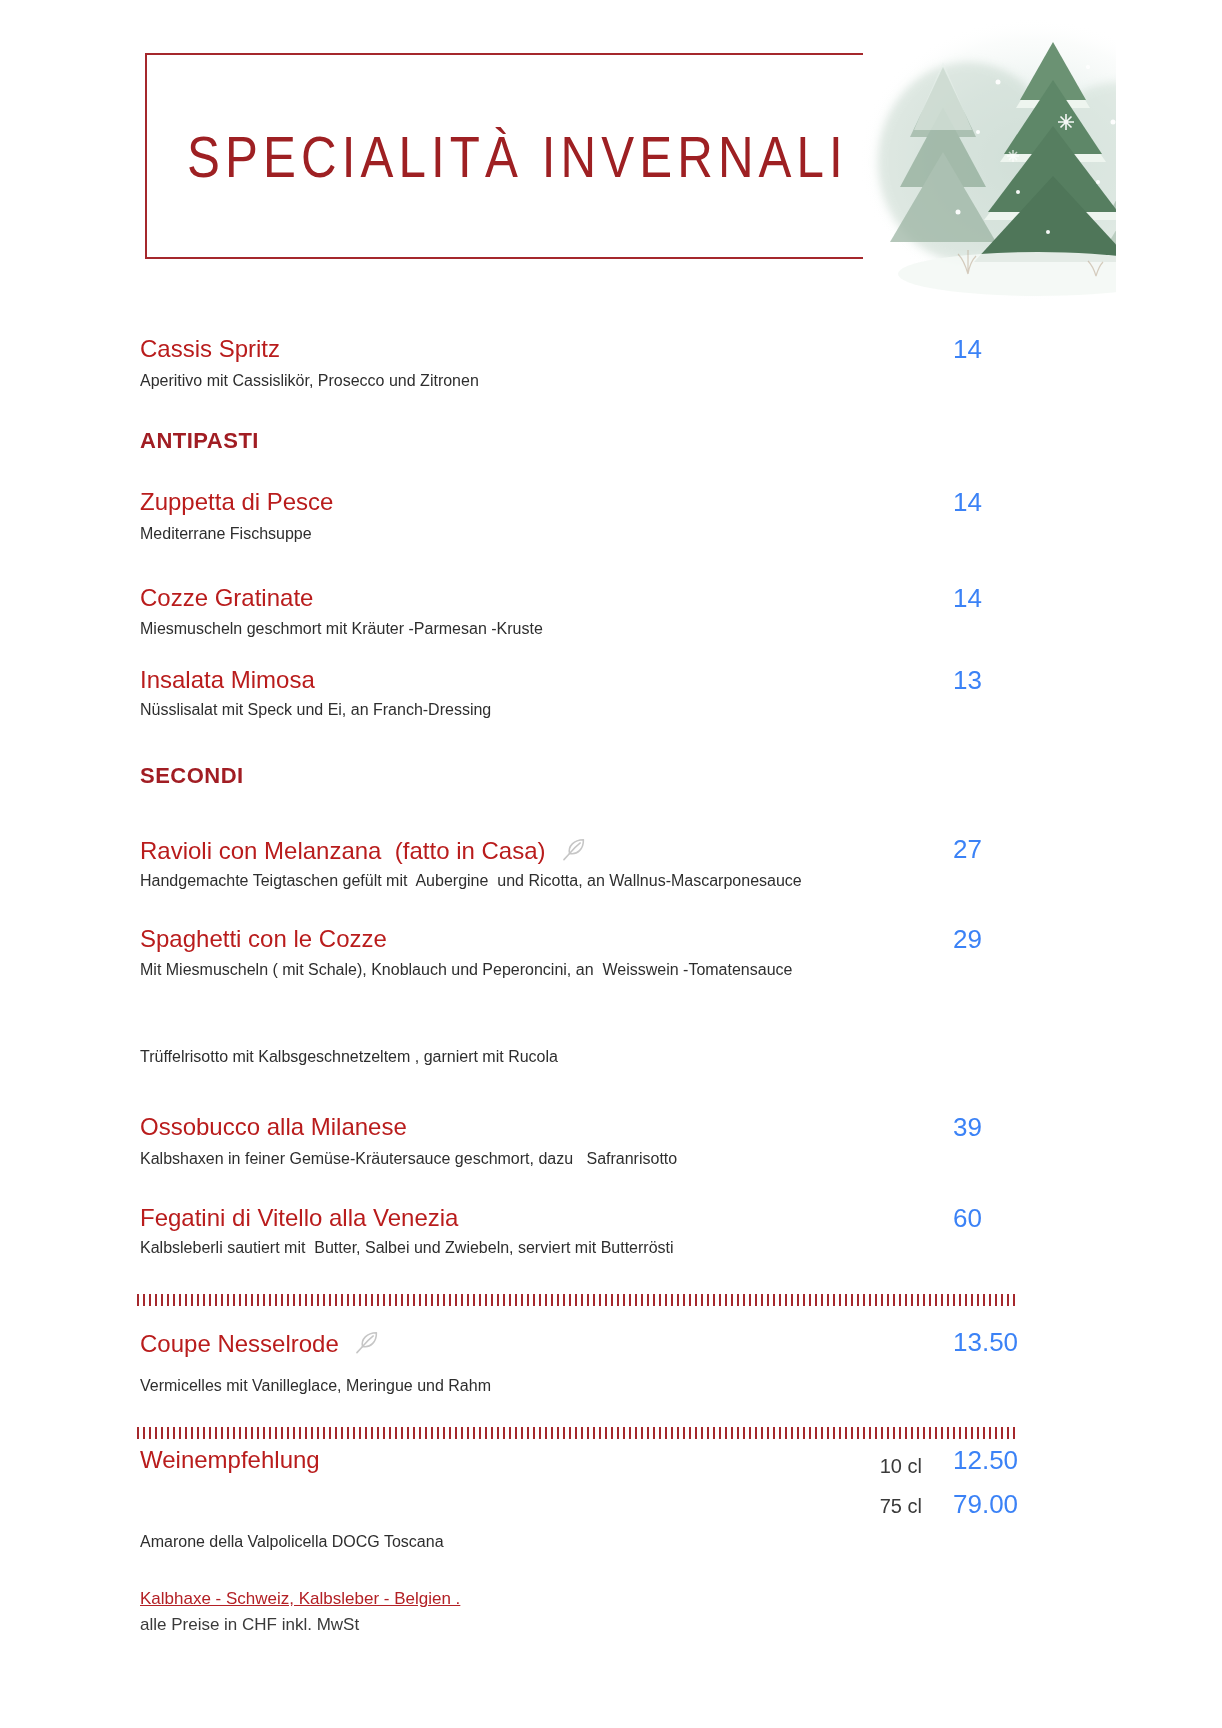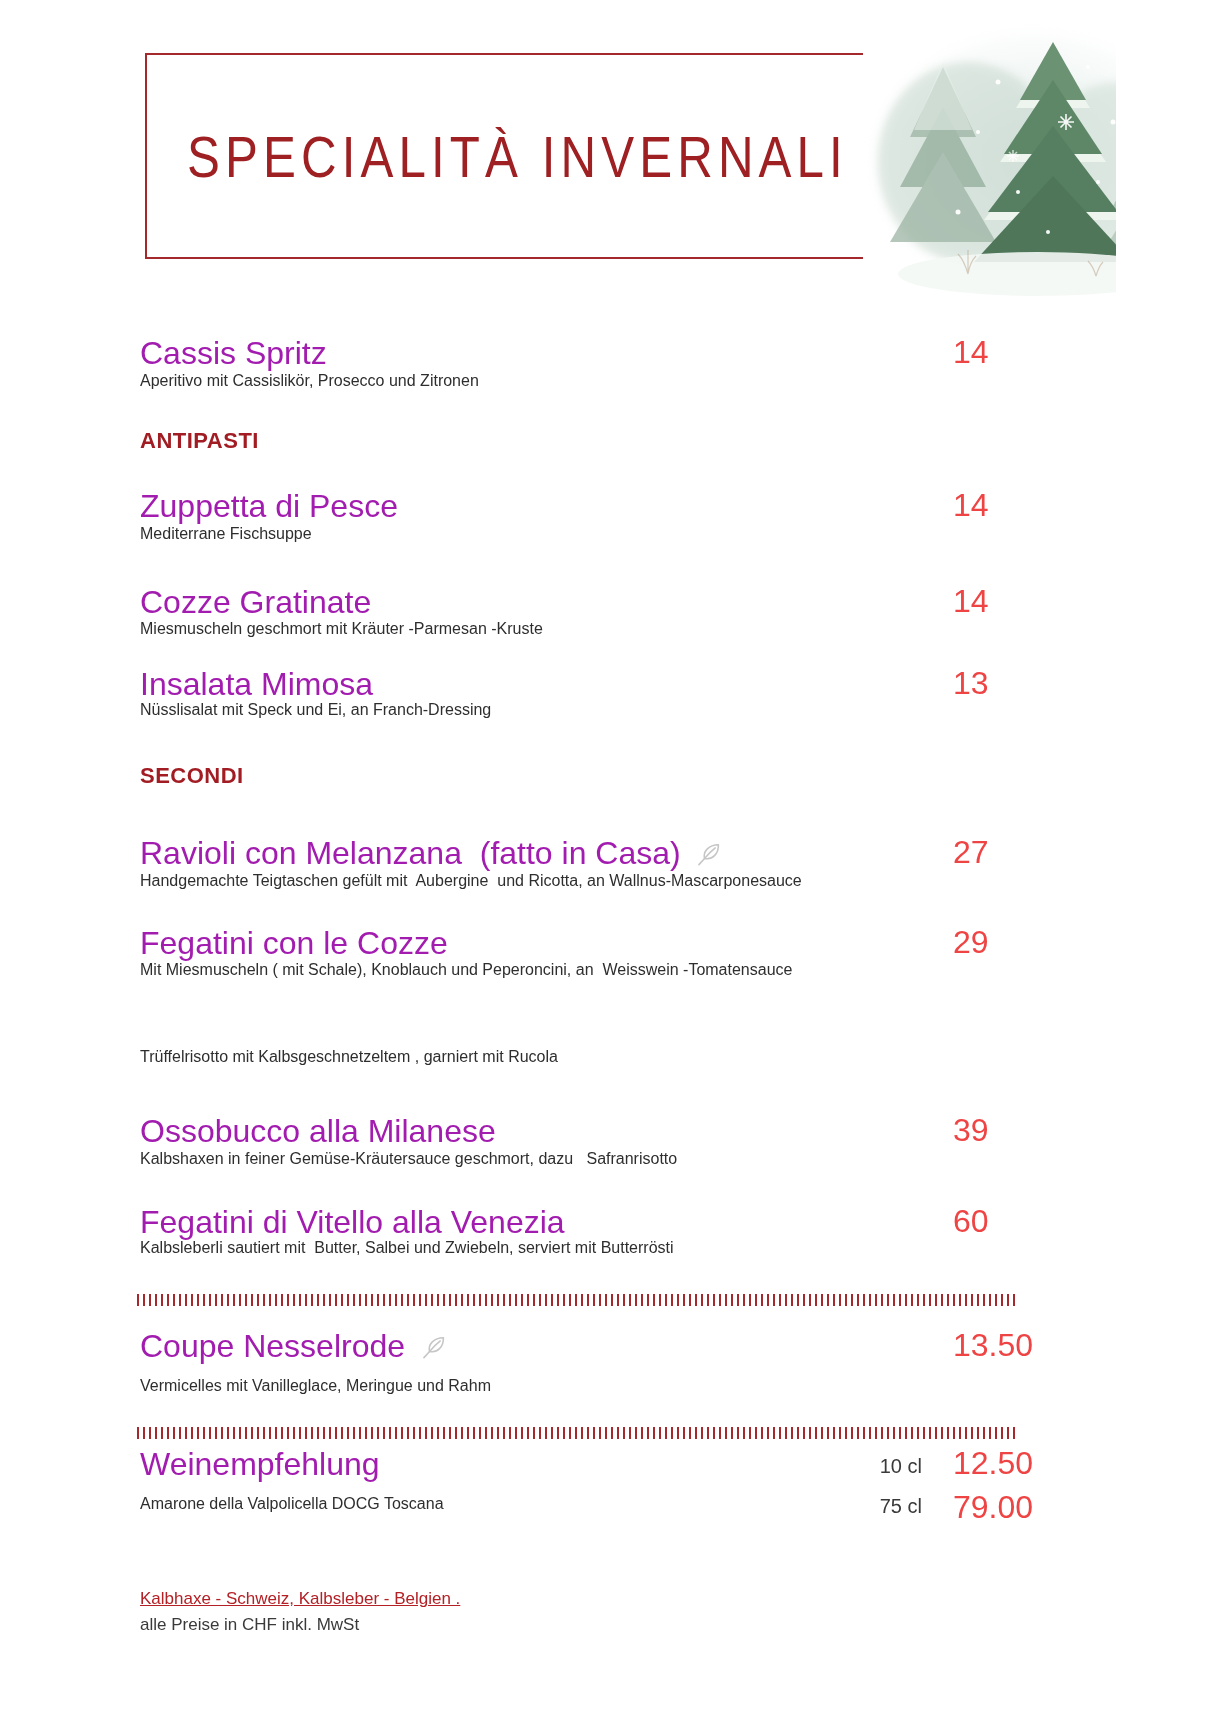--- a/index.html
+++ b/index.html
@@ -19,26 +19,26 @@
     margin-left:40px; white-space:nowrap;
     color:#9e2023; font-size:58px; font-weight:400; letter-spacing:6px;
     transform:scaleX(0.85); transform-origin:left center;
   }
 
   
   .tree-art { position:absolute; left:848px; top:12px; width:364px; height:292px; }
 
   
   .row { position:absolute; left:140px; width:1020px; }
-  .item-name { color:#a21caf; font-size:32px; line-height:1.1; white-space:pre; }
-  .item-desc { color:#2e2e2e; font-size:16px; line-height:1.2; white-space:pre; }
+  .item-name { color:#b91c1c; font-size:24px; line-height:1.1; white-space:pre; }
+  .item-desc { color:#2e2e2e; font-size:16px; line-height:1.2; white-space:pre;margin-top:38px; }
   .section-heading { color:#a11d23; font-size:22px; font-weight:700; letter-spacing:0.5px; }
   .price {
     position:absolute; left:813px; top:-2px;
-    color:#ef4444; font-size:32px; white-space:nowrap;
+    color:#3b82f6; font-size:26px; white-space:nowrap;
   }
   .size-label {
     position:absolute; left:736px; width:46px; text-align:right;
     color:#3a3a3a; font-size:20px; white-space:nowrap;
   }
   .leaf { display:inline-block; vertical-align:-4px; margin-left:10px; }
 
   .tick-divider {
     position:absolute; left:137px; width:878px; height:12px;
     background:repeating-linear-gradient(90deg, #a5282c 0 2px, transparent 2px 6px);
@@ -182,21 +182,21 @@
     <span class="leaf"><svg width="27" height="27">
           <use href="#leaf-sym"></use>
         </svg></span>
     <span class="price">27</span>
   </div>
   <div class="row" style="top:871px">
     <span class="item-desc">Handgemachte Teigtaschen gefült mit  Aubergine  und Ricotta, an Wallnus-Mascarponesauce</span>
   </div>
 
   <div class="row" style="top:926px">
-    <span class="item-name">Fegatini con le Cozze</span>
+    <span class="item-name">Spaghetti con le Cozze</span>
     <span class="price">29</span>
   </div>
   <div class="row" style="top:960px">
     <span class="item-desc">Mit Miesmuscheln ( mit Schale), Knoblauch und Peperoncini, an  Weisswein -Tomatensauce</span>
   </div>
 
   <div class="row" style="top:1047px">
     <span class="item-desc">Trüffelrisotto mit Kalbsgeschnetzeltem , garniert mit Rucola</span>
   </div>
 

